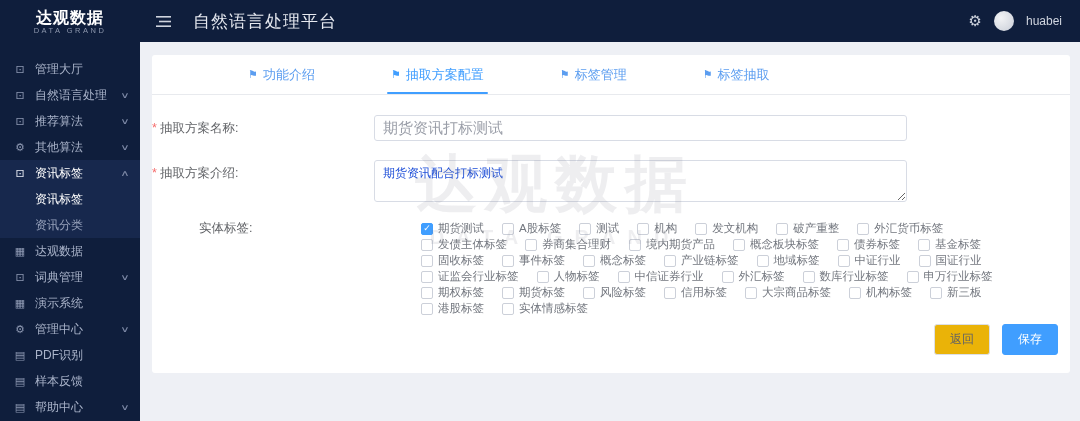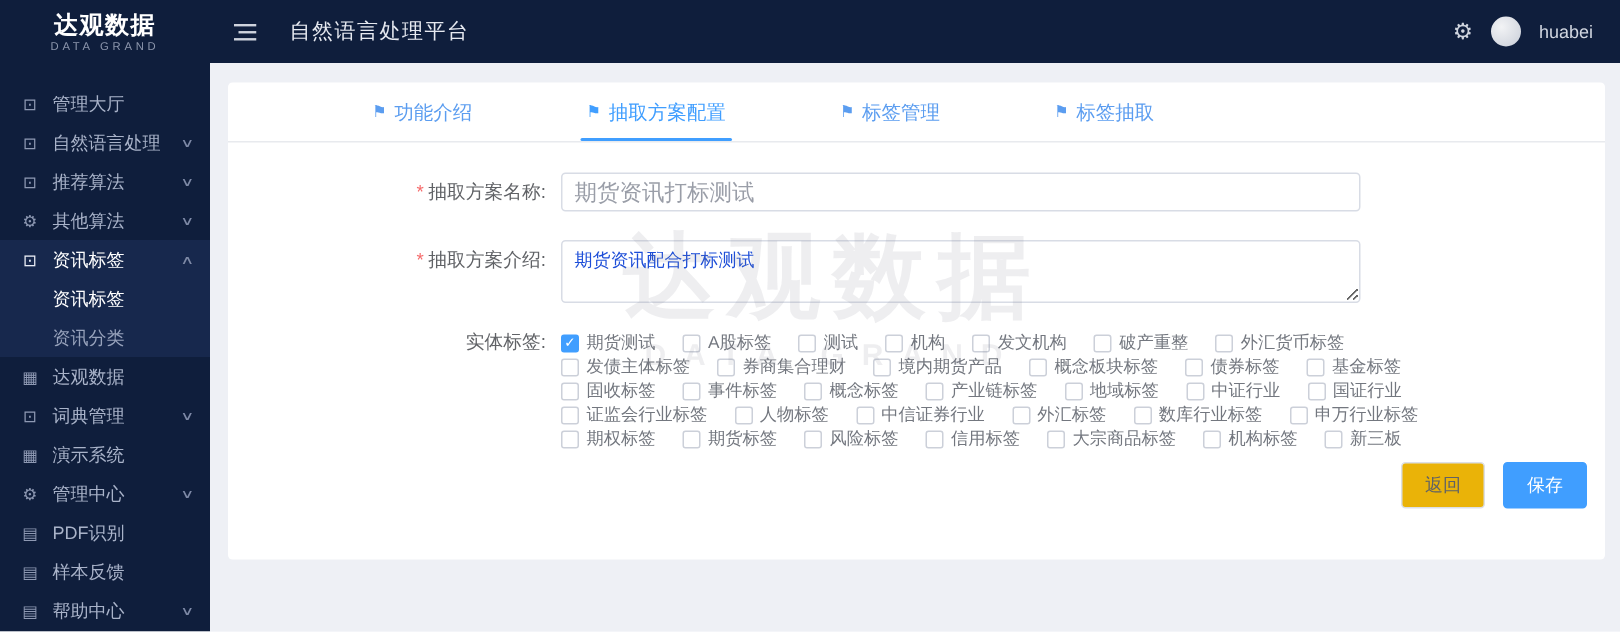--- a/index.html
+++ b/index.html
@@ -6,21 +6,21 @@
   html,body { width:1080px; height:421px; overflow:hidden; }
   body { font-family:"Liberation Sans","DejaVu Sans",sans-serif; background:#eef0f5; }
   .app { width:1080px; height:421px; display:grid; grid-template-columns:140px 940px; grid-template-rows:42px 379px; }
 
   
   .topbar { grid-column:1/3; grid-row:1; background:#0f1e3c; display:flex; align-items:center; color:#d4d9e4; }
   .logo { width:140px; flex:0 0 140px; text-align:center; line-height:1.1; padding-top:2px; }
   .logo-cn { color:#ffffff; font-size:16px; font-weight:bold; letter-spacing:1px; }
   .logo-en { color:#8d97ad; font-size:7.5px; letter-spacing:2.5px; }
   .collapse-btn { margin-left:16px; cursor:pointer; display:flex; align-items:center; }
-  .app-title { margin-left:22px; font-size:14px; color:#e6e9f0; letter-spacing:1px; }
+  .app-title { margin-left:22px; font-size:17px; color:#e6e9f0; letter-spacing:1px; }
   .topbar-right { margin-left:auto; display:flex; align-items:center; gap:12px; padding-right:18px; }
   .gear { font-size:15px; color:#cfd4de; cursor:pointer; }
   .avatar { width:20px; height:20px; border-radius:50%; background:radial-gradient(circle at 35% 35%, #f2f3f5, #c9ced8); display:inline-block; cursor:pointer; }
   .username { font-size:12px; color:#d0d5df; cursor:pointer; }
 
   
   .sidebar { grid-column:1; grid-row:2; background:#0f1e3c; padding-top:14px; overflow:hidden; }
   .menu-item { height:26px; display:flex; align-items:center; padding:0 12px 0 13px; color:#a9b3c9; font-size:12px; cursor:pointer; white-space:nowrap; }
   .menu-item .mi-icon { width:14px; margin-right:8px; font-size:11px; color:#8e99b3; text-align:center; }
   .menu-item .mi-arrow { margin-left:auto; font-size:8px; color:#7d89a6; transform:scaleX(1.6); }
@@ -35,25 +35,25 @@
   .card { background:#ffffff; border-radius:3px; height:318px; overflow:hidden; position:relative; }
 
   .tabbar { display:flex; gap:76px; padding-left:96px; height:40px; align-items:center; border-bottom:1px solid #e8eaee; }
   .tab { display:flex; align-items:center; gap:5px; font-size:13px; color:#5b9df0; cursor:pointer; height:100%; position:relative; }
   .tab .flag { font-size:11px; }
   .tab.active { color:#409eff; }
   .tab.active::after { content:""; position:absolute; left:-4px; right:-4px; bottom:0; height:2px; background:#409eff; border-radius:1px; }
 
   .form { padding-top:20px; }
   .form-row { display:flex; margin-bottom:19px; }
-  .form-label { width:222px; flex:0 0 222px; text-align:right; padding-right:10px; font-size:12.5px; color:#606266; line-height:26px; }
+  .form-label { width:222px; flex:0 0 222px; text-align:left; padding-right:10px; font-size:12.5px; color:#606266; line-height:26px; }
   .req { color:#f56c6c; margin-right:3px; }
   .txt-input { width:533px; height:26px; border:1px solid #d8dce5; border-radius:3px; padding:0 8px; font-size:15px; color:#9a9ea8; font-family:inherit; outline:none; background:#fff; }
   .txt-area { width:533px; height:42px; border:1px solid #d8dce5; border-radius:3px; padding:4px 8px; font-size:12px; color:#1d4ed8; font-family:inherit; outline:none; resize:vertical; background:transparent; }
-  .tags-row { margin-bottom:0; }
+  .tags-row { margin-bottom:0;margin-left:47px; }
   .tags-row .form-label { line-height:15px; }
   .tag-rows { width:560px; display:flex; flex-direction:column; gap:1px; }
   .tag-line { display:flex; flex-wrap:nowrap; gap:0 18px; align-items:center; height:15px; }
   .tag-opt { display:flex; align-items:center; gap:5px; cursor:pointer; white-space:nowrap; }
   .cbox { width:12px; height:12px; border:1px solid #ccd0d9; border-radius:2px; background:#fff; flex:0 0 12px; display:flex; align-items:center; justify-content:center; font-size:9px; color:#fff; line-height:1; }
   .cbox.checked { background:#409eff; border-color:#409eff; }
   .tag-label { font-size:11.5px; color:#73777f; }
 
   .actions { display:flex; justify-content:flex-end; gap:12px; padding:8px 12px 0 0; }
   .btn { font-size:12px; border-radius:3px; padding:6px 15px; cursor:pointer; font-family:inherit; }
@@ -343,20 +343,30 @@
                 </span>
                 <span class="tag-opt">
                   <span class="cbox"></span>
                   <span class="tag-label">机构标签</span>
                 </span>
                 <span class="tag-opt">
                   <span class="cbox"></span>
                   <span class="tag-label">新三板</span>
                 </span>
               </div>
+              <div class="tag-line">
+                <span class="tag-opt">
+                  <span class="cbox"></span>
+                  <span class="tag-label">港股标签</span>
+                </span>
+                <span class="tag-opt">
+                  <span class="cbox"></span>
+                  <span class="tag-label">实体情感标签</span>
+                </span>
+              </div>
             </div>
         </div>
       </div>
 
       <div class="actions">
         <button class="btn btn-back">返回</button>
         <button class="btn btn-save">保存</button>
       </div>
     </div>
 

